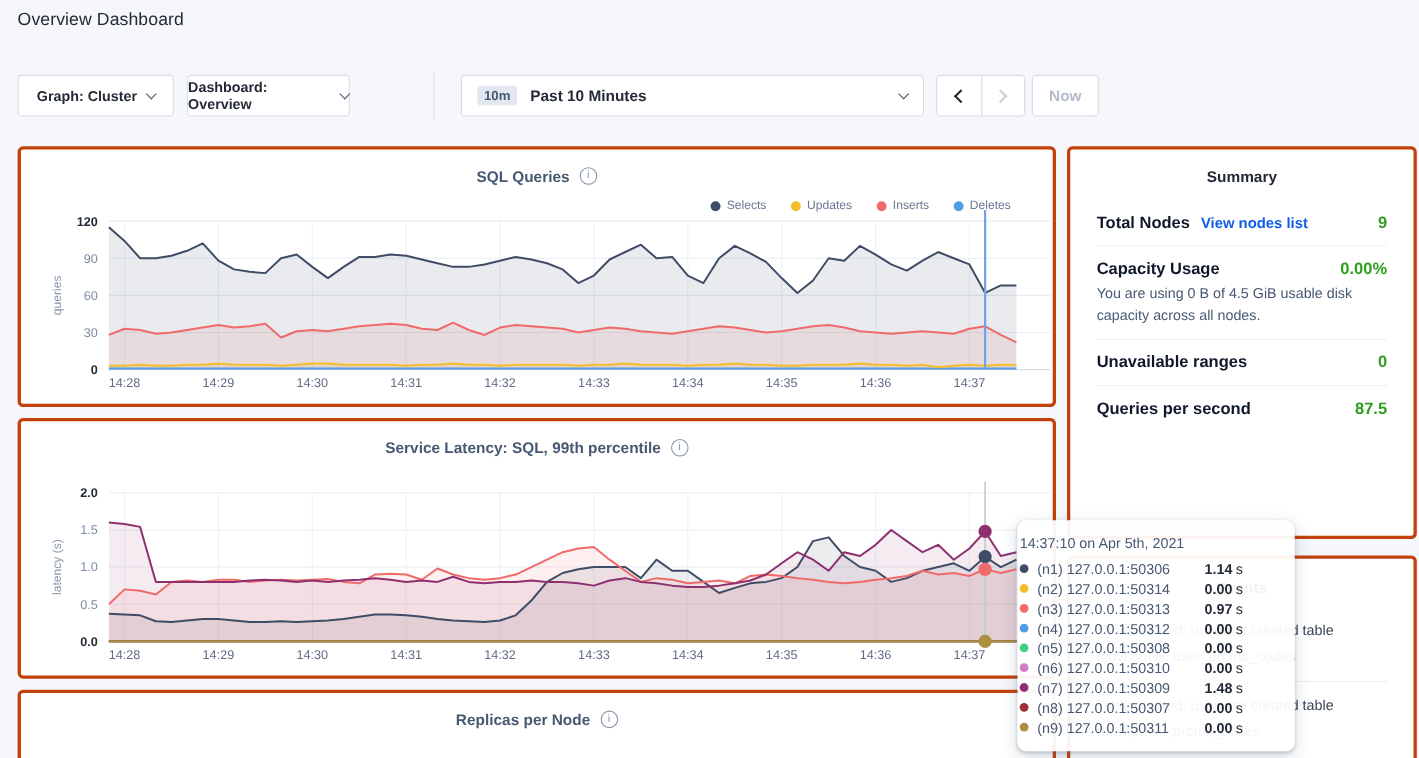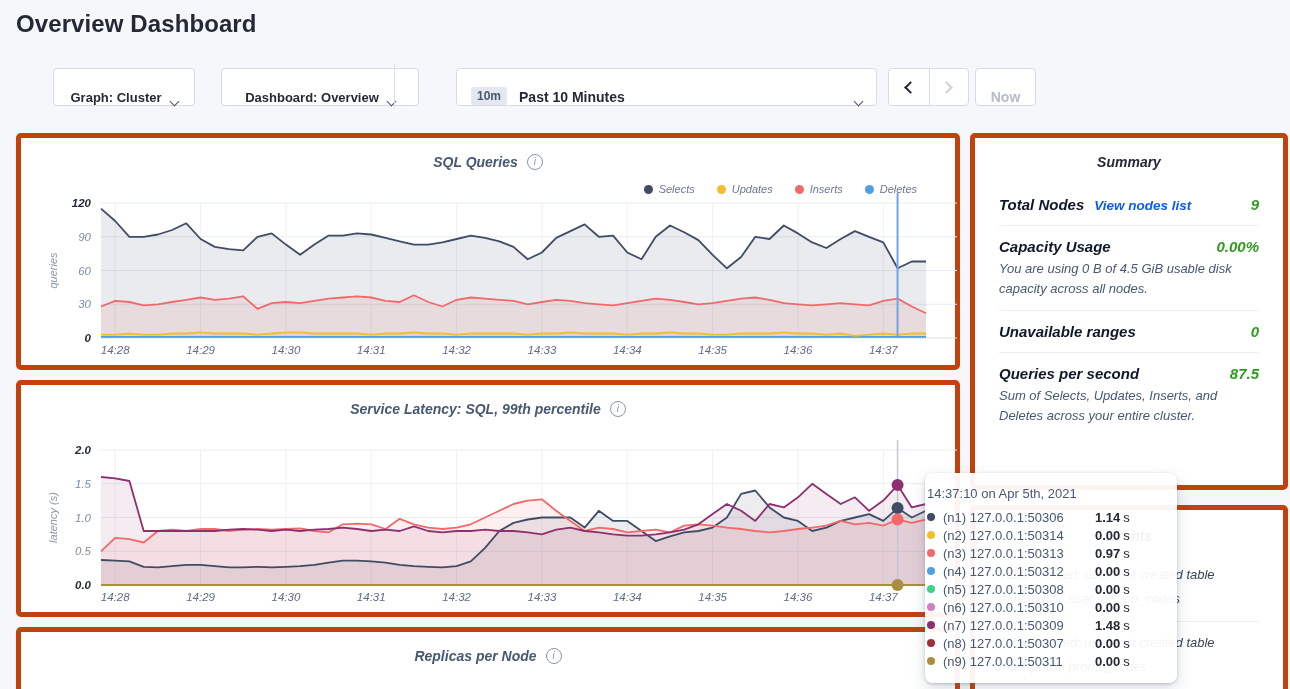--- a/index.html
+++ b/index.html
@@ -1,41 +1,41 @@
 <!DOCTYPE html>
 <html><head>
 <meta charset="utf-8">
 <style>
   * { box-sizing: border-box; }
   html,body { margin:0; padding:0; }
   body {
     width:1290px; height:689px; position:relative; overflow:hidden;
     background:#f5f7fa; font-family:"Liberation Sans", sans-serif; color:#242a35;
   }
-  h1.page-title { position:absolute; left:16px; top:10px; margin:0; font-size:24px; font-weight:700; color:#242a35; letter-spacing:0.1px; }
+  h1.page-title { position:absolute; left:16px; top:10px; margin:0; font-size:16px; font-weight:400; color:#242a35; letter-spacing:0.1px; }
 
   
   .ctl { position:absolute; top:68px; height:38px; background:#fff; border:1px solid #d6dbe7; border-radius:4px;
-         display:flex; align-items:flex-end; font-size:13px; font-weight:700; color:#242a35; cursor:pointer;margin-left:37px; }
+         display:flex; align-items:center; font-size:13px; font-weight:700; color:#242a35; cursor:pointer; }
   .dd1 { left:16px; width:142px; justify-content:center; }
-  .dd2 { left:184px; width:198px; justify-content:center; }
+  .dd2 { left:170px; width:148px; justify-content:center; }
   .vdiv { position:absolute; left:394px; top:64px; width:1px; height:45px; background:#dde2ea; }
   .timesel { left:419px; width:421px; padding:0 14px; font-size:14px; }
   .badge { background:#e3e7ef; border-radius:3px; padding:2px 6px; font-size:12px; font-weight:700; color:#475872; margin-right:12px; }
   .chev { display:inline-block; width:7px; height:7px; border-right:1.6px solid #475872; border-bottom:1.6px solid #475872; transform:rotate(45deg); margin-left:9px; margin-top:-4px; }
   .timesel .chev { margin-left:auto; }
   .navgrp { left:851px; width:81px; padding:0; overflow:hidden; }
   .navbtn { width:40px; height:100%; display:flex; align-items:center; justify-content:center; }
   .navbtn + .navbtn { border-left:1px solid #d6dbe7; }
   .arrowL { width:9px; height:9px; border-left:2.4px solid #242a35; border-bottom:2.4px solid #242a35; transform:rotate(45deg); margin-left:4px; }
   .arrowR { width:9px; height:9px; border-top:2.4px solid #cbd1db; border-right:2.4px solid #cbd1db; transform:rotate(45deg); margin-right:4px; }
   .nowbtn { left:938px; width:61px; justify-content:center; color:#b4bcc9; font-size:14px; }
 
   
-  .card { position:absolute; background:#fff; border:5px solid #c2410c; border-radius:5px;font-style:italic; }
+  .card { position:absolute; background:#fff; border:3px solid #c2410c; border-radius:5px; }
   .card-sql { left:16px; top:133px; width:944px; height:237px; }
   .card-lat { left:16px; top:380px; width:944px; height:237px; }
   .card-rep { left:16px; top:627px; width:944px; height:80px; }
   .card-summary { left:970px; top:133px; width:318px; height:357px; padding:16px 24px; }
   .card-events  { left:970px; top:505px; width:318px; height:200px; padding:18px 24px; }
 
   .chart-title { position:absolute; top:16px; left:0; width:100%; display:flex; justify-content:center; align-items:center; gap:9px;
                  font-size:14px; font-weight:700; color:#475872; }
   .info { width:16px; height:16px; border:1px solid #8795ab; border-radius:50%; color:#8795ab; font-size:10px; line-height:13px;
           text-align:center; font-weight:400; display:inline-block; }
@@ -254,21 +254,20 @@
         <div class="sum-row">
           <span class="sum-label">Unavailable ranges</span>
           <span class="sum-value">0</span>
         </div>
       </div>
       <div class="sum-item">
         <div class="sum-row">
           <span class="sum-label">Queries per second</span>
           <span class="sum-value">87.5</span>
         </div>
-        <div class="sum-desc">Sum of Selects, Updates, Inserts, and Deletes across your entire cluster.</div>
       </div>
     </div>
 </div>
 
 <div class="card card-events">
   <div class="ev-title">Events</div>
   <div id="events-items">
       <div class="ev-item">
         <div>Table created: user root created table</div>
         <div class="ev-detail">movr.public.user_promo_codes</div>

